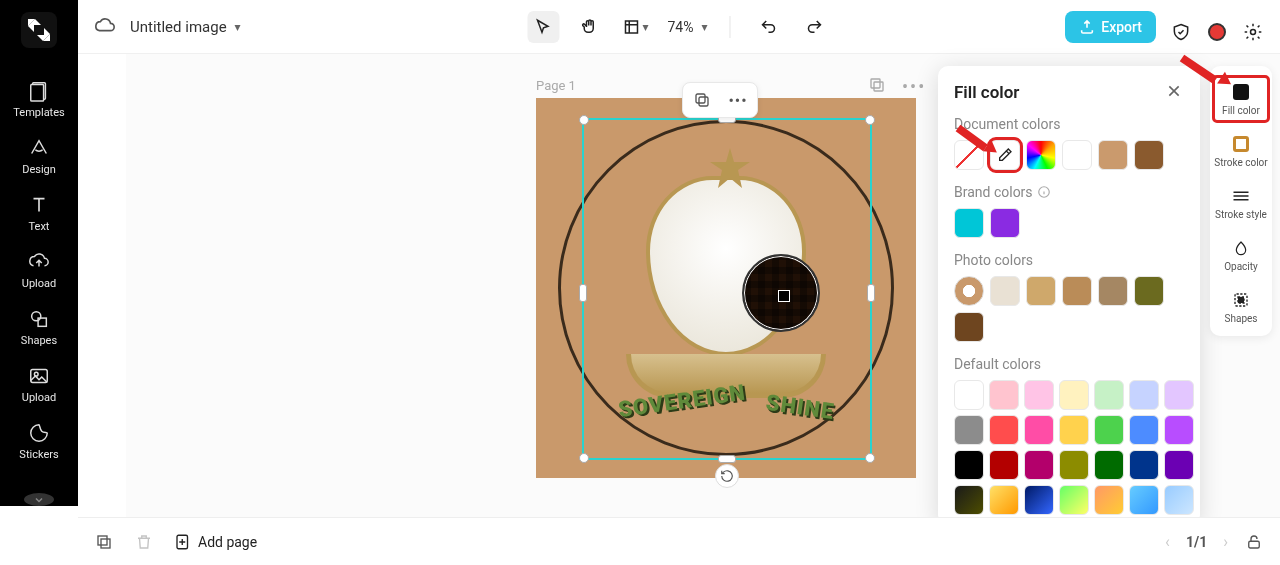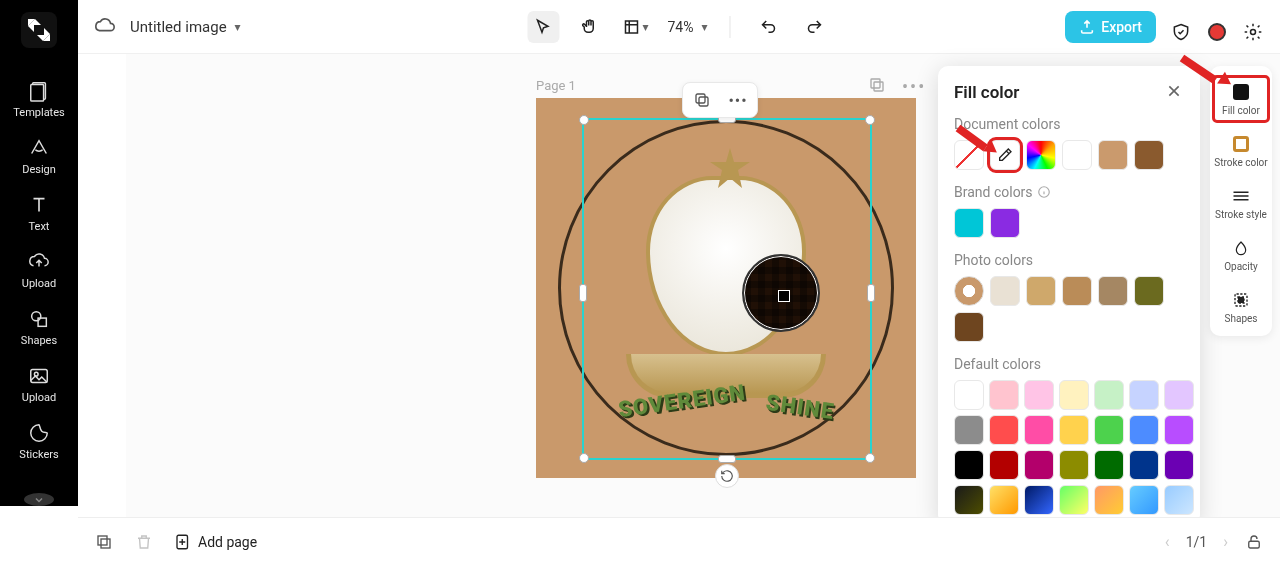--- a/index.html
+++ b/index.html
@@ -80,21 +80,21 @@
 .arrow2 { position:absolute; left:958px; top:124px; width:40px; height:40px; }
 .arrow2::before { content:""; position:absolute; left:0; top:0; width:34px; height:8px; background:#e02424; transform: rotate(36deg); transform-origin:left center; }
 .arrow2::after { content:""; position:absolute; right:0; top:18px; border-left:12px solid #e02424; border-top:7px solid transparent; border-bottom:7px solid transparent; transform: rotate(36deg); }
 
 
 .bottom-bar { position:absolute; left:78px; right:0; bottom:0; height:48px; border-top:1px solid #eee; background:#fff; display:flex; align-items:center; padding:0 16px; }
 .bb-left { display:flex; align-items:center; gap:20px; }
 .bb-icon { width:20px; height:20px; color:#666; cursor:pointer; display:flex;align-items:center;justify-content:center; }
 .add-page { display:flex; align-items:center; gap:6px; color:#222; font-size:14px; cursor:pointer; }
 .bb-right { margin-left:auto; display:flex; align-items:center; gap:16px; color:#888; }
-.pager { font-size:14px; color:#555; }
+.pager { font-size:14px; color:#555;font-weight:bold; }
 .chev-btn { color:#ccc; cursor:pointer; }
 
 svg { display:block; }
 </style>
 </head>
 <body>
 
 <div class="left-sidebar">
   <div class="app-logo">
     <svg viewBox="0 0 36 36">

